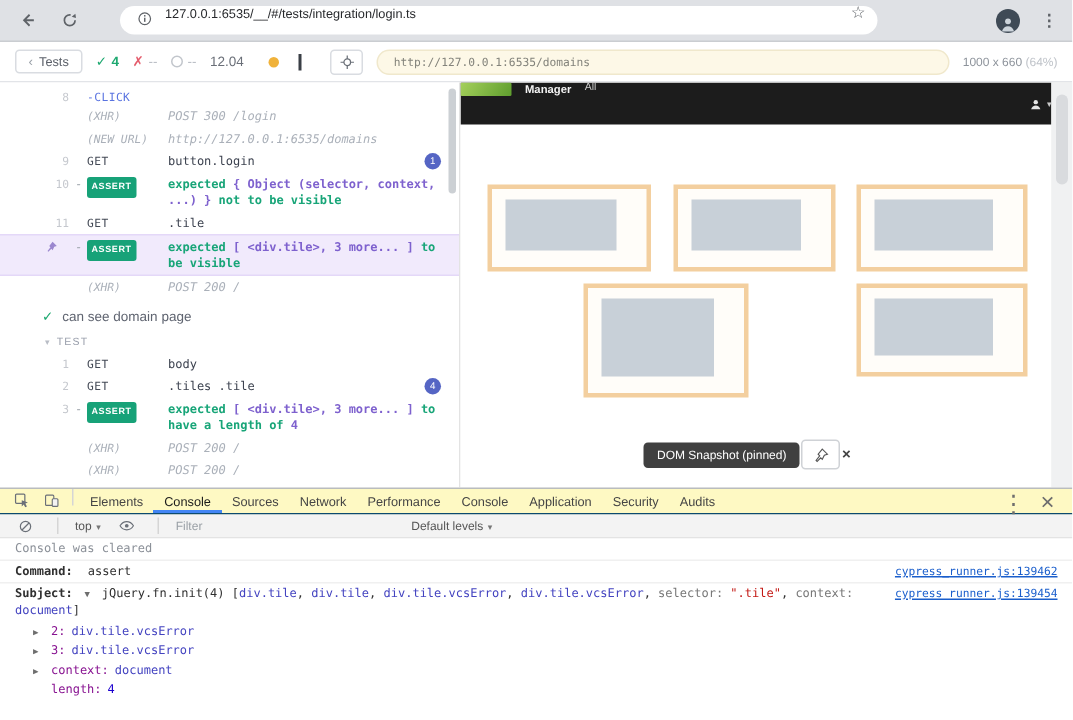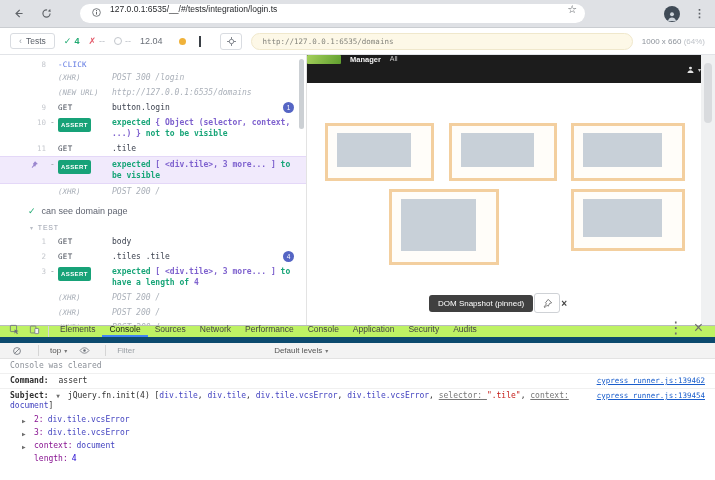--- a/index.html
+++ b/index.html
@@ -82,21 +82,21 @@
   .aut-scroll { position:absolute; right:0; top:0; width:14px; height:270px; background:#f0f1f2; }
   .aut-scroll-thumb { position:absolute; right:3px; top:8px; width:8px; height:60px; background:#d9dbde; border-radius:4px; }
   .snapshot-tip { position:absolute; left:122px; top:238px; display:flex; align-items:center; gap:1px; }
   .tip-label { background:#404040; color:#fff; font-size:8px; padding:4px 9px; border-radius:3px; white-space:nowrap; }
   .tip-unpin { width:26px; height:20px; background:#fff; border:1px solid #cfd2d6; border-radius:3px;
     display:flex; align-items:center; justify-content:center; }
   .tip-close { color:#444; font-size:10px; font-weight:bold; }
 
   
   .devtools { position:absolute; top:325px; left:0; width:715px; height:155px; background:#fff; border-top:1px solid #b9bcbe; }
-  .dt-tabs { height:17px; background:#bef264; border-bottom:6px solid #0c4a6e; display:flex; align-items:flex-end; padding:0 4px; }
+  .dt-tabs { height:17px; background:#fef9c3; border-bottom:1px solid #0c4a6e; display:flex; align-items:flex-start; padding:0 4px; }
   .dt-icon-btn { width:20px; height:15px; display:flex; align-items:center; justify-content:center; }
   .dt-sep { width:1px; height:11px; background:#d5d5d5; margin:0 4px; }
   .dt-tab { padding:1px 7px 0; font-size:8.5px; color:#454545; height:16px; line-height:14px; }
   .dt-tab.active { border-bottom:2px solid #4285f4; color:#1a1a1a; }
   .dt-right { margin-left:auto; display:flex; align-items:center; gap:10px; padding-right:8px; color:#6e6e6e; }
   .dt-toolbar { height:16px; background:#f3f3f3; border-bottom:1px solid #e3e3e3; display:flex; align-items:center; padding:0 7px; gap:7px; }
   .dt-dd { display:flex; align-items:center; gap:3px; font-size:8px; color:#555; }
   .dt-dd .caret { font-size:6px; color:#777; }
   .dt-filter { width:150px; font-size:8px; color:#9aa0a6; }
   .dt-console { position:relative; height:121px; overflow:hidden; background:#fff;
@@ -104,21 +104,21 @@
   .c-row { position:relative; padding:2px 118px 2px 10px; border-bottom:1px solid #f0f0f0; line-height:10px; }
   .c-row.no-border { border-bottom:none; }
   .c-muted { color:#8b9098; }
   .clabel { font-weight:bold; color:#303030; }
   .cval { margin-left:10px; }
   .c-link { position:absolute; right:10px; top:2px; color:#1a5ecc; text-decoration:underline; font-size:7.5px; }
   .tri { color:#6e6e6e; font-size:6px; margin:0 3px; }
   .tree-row { position:relative; padding:1.5px 10px 1.5px 34px; line-height:10px; }
   .tree-row .tri { position:absolute; left:22px; top:3px; margin:0; }
   .k { color:#881391; margin-right:4px; }
-  .pk { color:#777;text-decoration:underline; }
+  .pk { color:#777; }
   .vnode { color:#4343c0; }
   .vnum { color:#1c00cf; }
   .vstr { color:#c41a16; }
   .vobj { color:#303030; }
   svg { display:block; }
 </style>
 </head>
 <body>
 
 <div class="screen">

